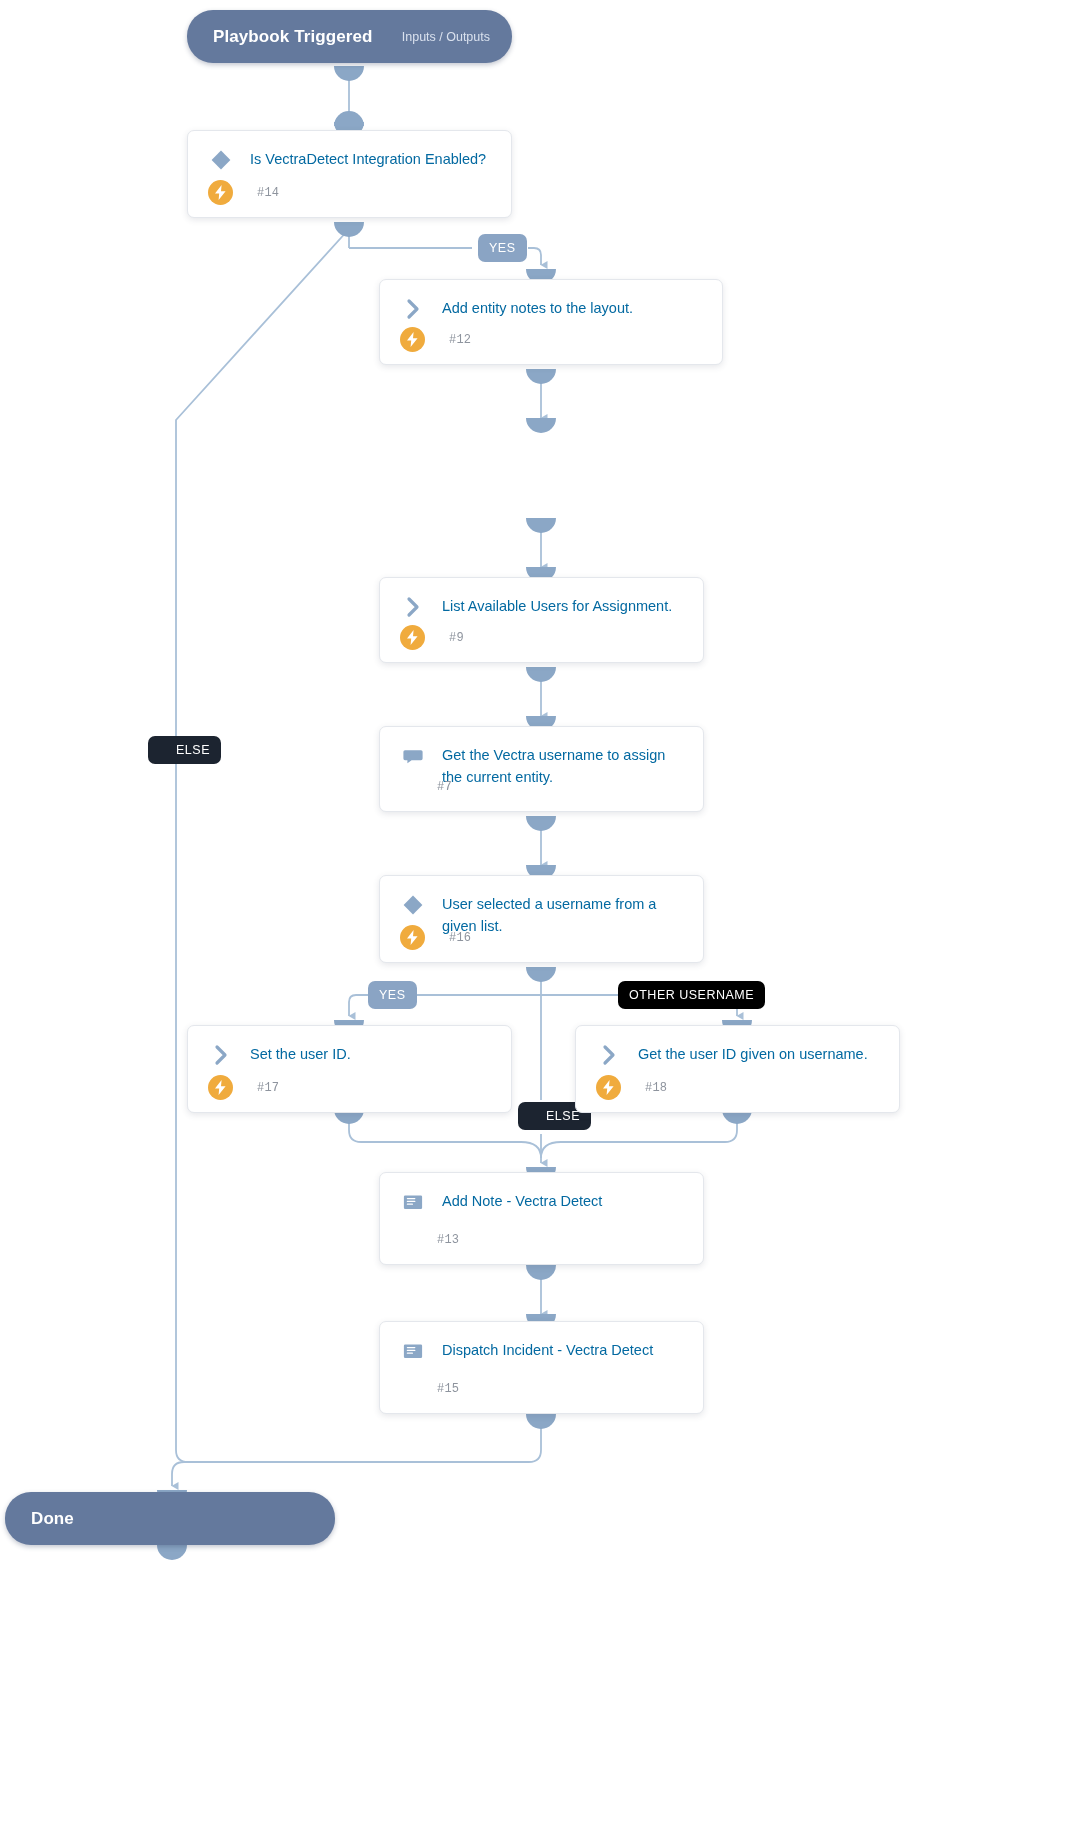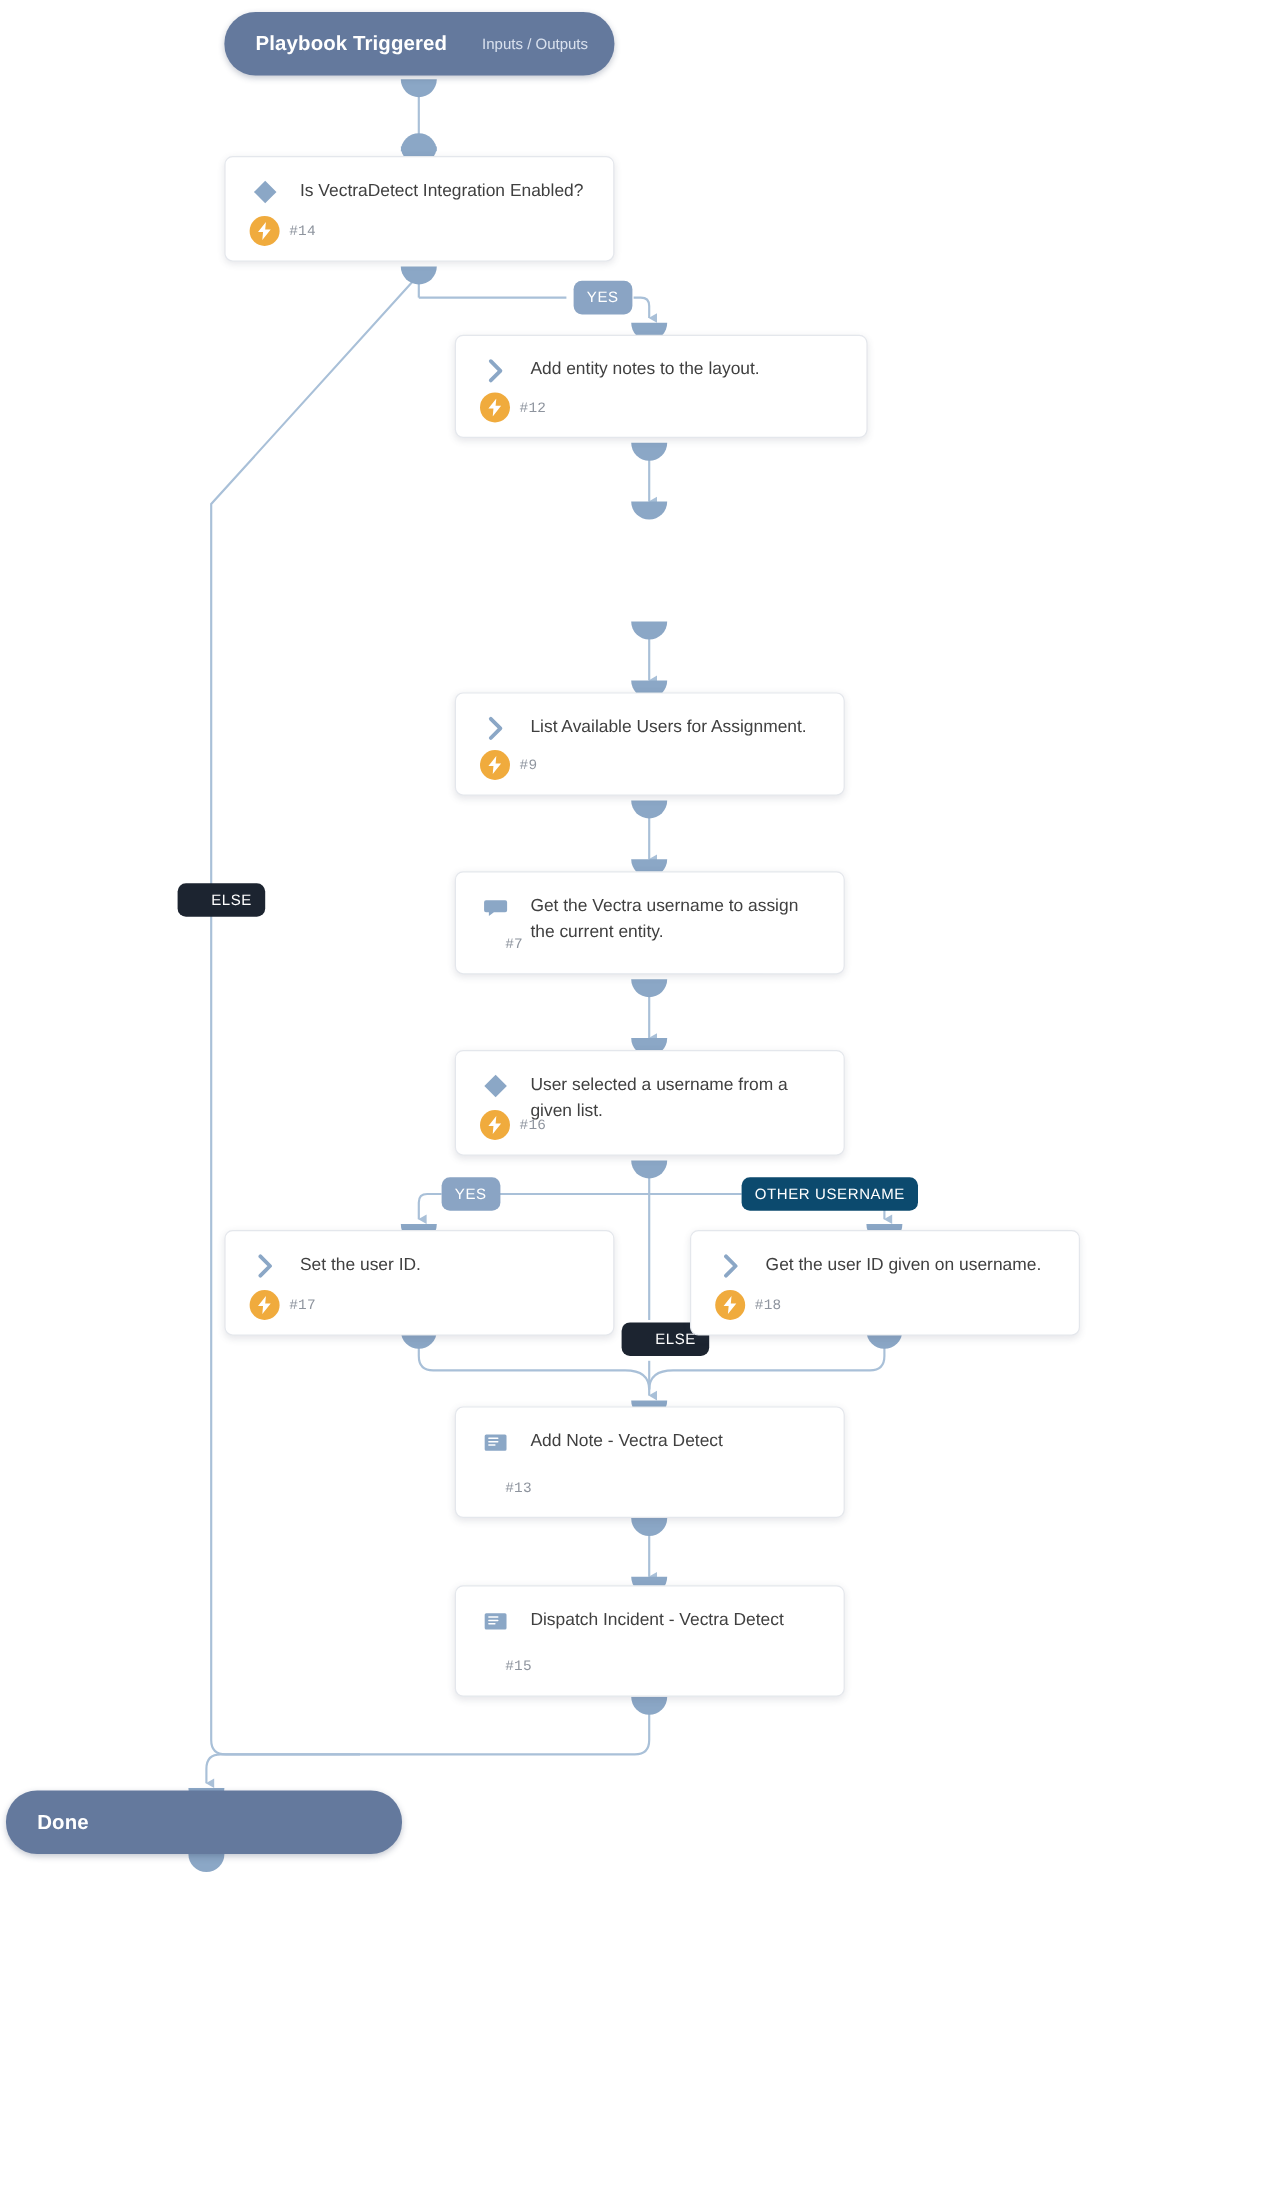--- a/index.html
+++ b/index.html
@@ -63,36 +63,36 @@
     padding: 16px 14px 10px 14px;
     box-sizing: border-box;
   }
   .card-title {
     position: absolute;
     left: 62px;
     top: 17px;
     right: 14px;
     font-size: 14.5px;
     line-height: 1.52;
-    color: #404040;
+    color: #0369a1;
   }
   .type-icon {
     position: absolute;
     left: 22px;
     top: 18px;
     width: 22px;
     height: 22px;
   }
   .badge-row {
     position: absolute;
     left: 20px;
     bottom: 12px;
     display: flex;
     align-items: center;
-    gap: 8px;
+    gap: 24px;
   }
   .bolt {
     width: 25px;
     height: 25px;
     border-radius: 50%;
     background: #f0ab3d;
     display: flex;
     align-items: center;
     justify-content: center;
     flex: 0 0 auto;
@@ -115,21 +115,21 @@
     align-items: center;
     justify-content: center;
     padding: 0 11px;
     font-size: 12.5px;
     letter-spacing: .5px;
     color: #ffffff;
     box-sizing: border-box;
     white-space: nowrap;
   }
   .branch.yes   { background: #8aa4c4; }
-  .branch.other { background: #0c4a6e; }
+  .branch.other { background: #000000; }
   .branch.else  { background: #1c2430; padding-left: 28px; }
 </style>
 </head>
 <body>
 
 <div id="canvas">
 
   <svg id="wires" viewBox="0 0 1065 1839" xmlns="http://www.w3.org/2000/svg">
     <defs>
       <marker id="arw" markerWidth="9" markerHeight="9" refX="4.5" refY="7" orient="auto" markerUnits="userSpaceOnUse">

